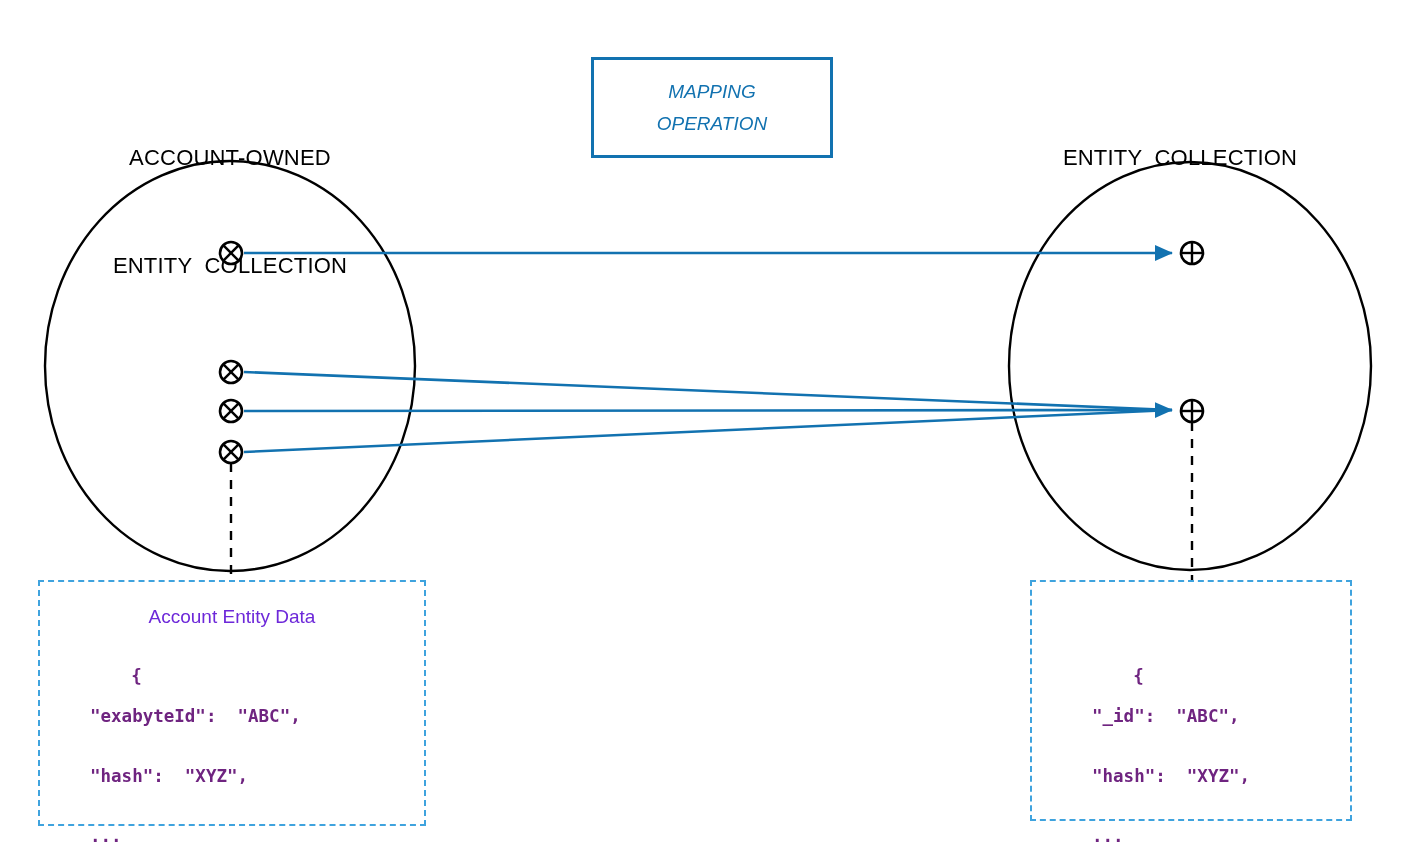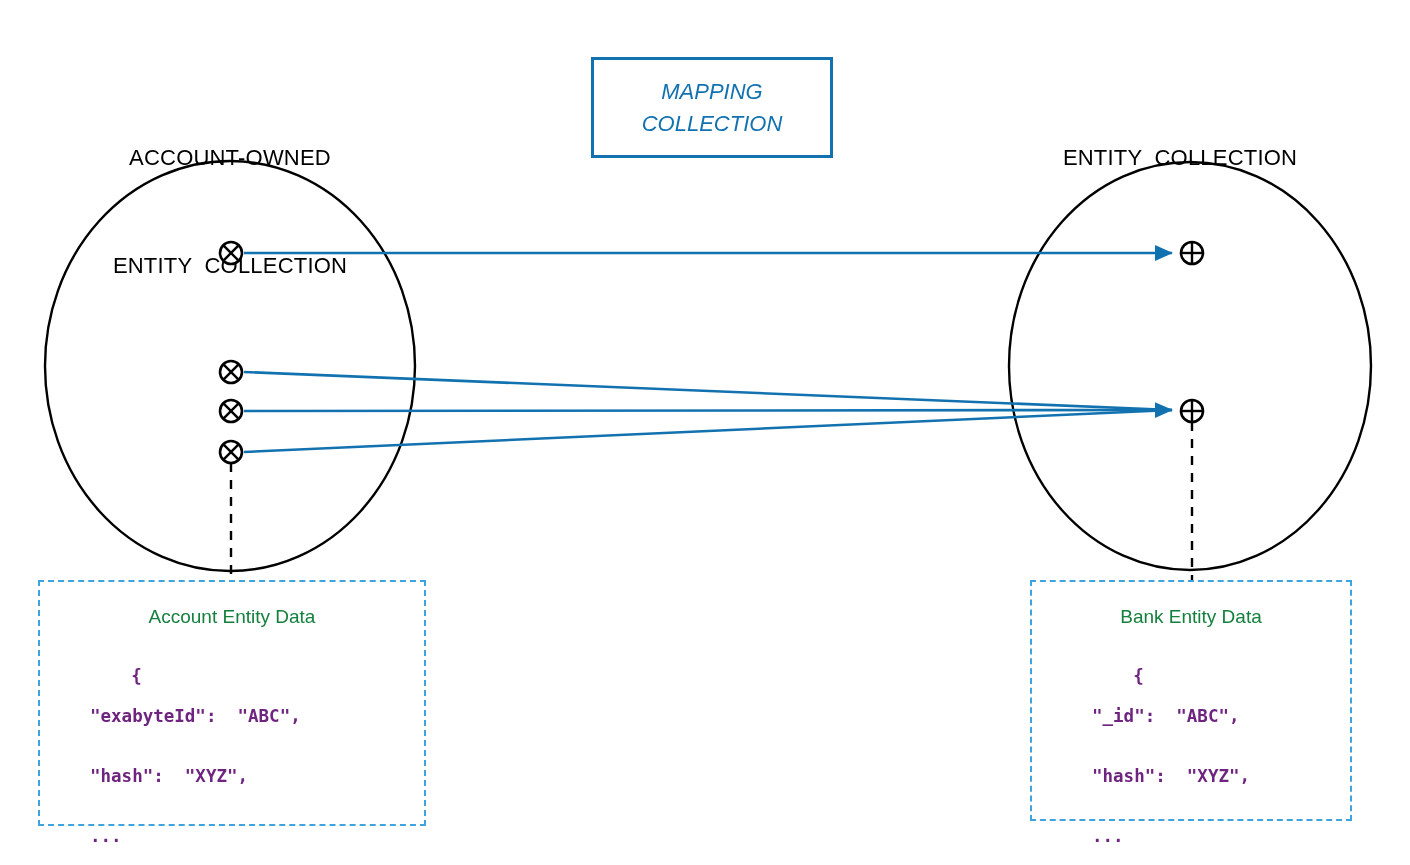--- a/index.html
+++ b/index.html
@@ -47,40 +47,40 @@
     box-sizing: border-box;
     display: flex;
     flex-direction: column;
     align-items: center;
     justify-content: center;
     background: #ffffff;
   }
   .map-box span {
     color: #1272b0;
     font-style: italic;
-    font-size: 22px;
+    font-size: 19px;
     line-height: 32px;
     font-family: "Liberation Sans", sans-serif;
     white-space: pre;
   }
 
   .data-box {
     position: absolute;
     border: 2px dashed #3fa3de;
     box-sizing: border-box;
     background: transparent;
   }
   #left-data-box { left: 38px; top: 580px; width: 388px; height: 246px; }
   #right-data-box { left: 1030px; top: 580px; width: 322px; height: 241px; }
 
   .data-heading {
     position: absolute;
     width: 100%;
     text-align: center;
-    color: #15803d;
+    color: #6d28d9;
     font-size: 19px;
     font-family: "Liberation Sans", sans-serif;
     white-space: pre;
   }
   #left-data-box .data-heading { top: 24px; }
   #right-data-box .data-heading { top: 24px; }
 
   .json-block {
     position: absolute;
     color: #6f2480;
@@ -103,21 +103,21 @@
     <div>ACCOUNT-OWNED</div>
     <div>ENTITY  COLLECTION</div>
   </div>
 
   <div class="title" id="right-title">
     <div>ENTITY  COLLECTION</div>
   </div>
 
   <div class="map-box">
     <span>MAPPING</span>
-    <span>COLLECTION</span>
+    <span>OPERATION</span>
   </div>
 
   <svg class="layer" viewBox="0 0 1410 865">
     <defs>
       <marker id="arrowhead" viewBox="0 0 10 10" refX="9.5" refY="5" markerWidth="7" markerHeight="7" orient="auto-start-reverse">
         <path d="M 0 0.6 L 10 5 L 0 9.4 z" fill="#1272b0"></path>
       </marker>
     </defs>
 
     <ellipse cx="230" cy="366" rx="185" ry="205" fill="none" stroke="#000000" stroke-width="2.4"></ellipse>
@@ -170,21 +170,20 @@
     <div class="json-block" id="left-json">
       <span>{</span>
       <span class="json-indent">"exabyteId":  "ABC",</span>
       <span class="json-indent">"hash":  "XYZ",</span>
       <span class="json-indent">...</span>
       
     </div>
   </div>
 
   <div class="data-box" id="right-data-box">
-    <div class="data-heading">Bank Entity Data</div>
     <div class="json-block" id="right-json">
       <span>{</span>
       <span class="json-indent">"_id":  "ABC",</span>
       <span class="json-indent">"hash":  "XYZ",</span>
       <span class="json-indent">...</span>
       
     </div>
   </div>
 
 </div>

